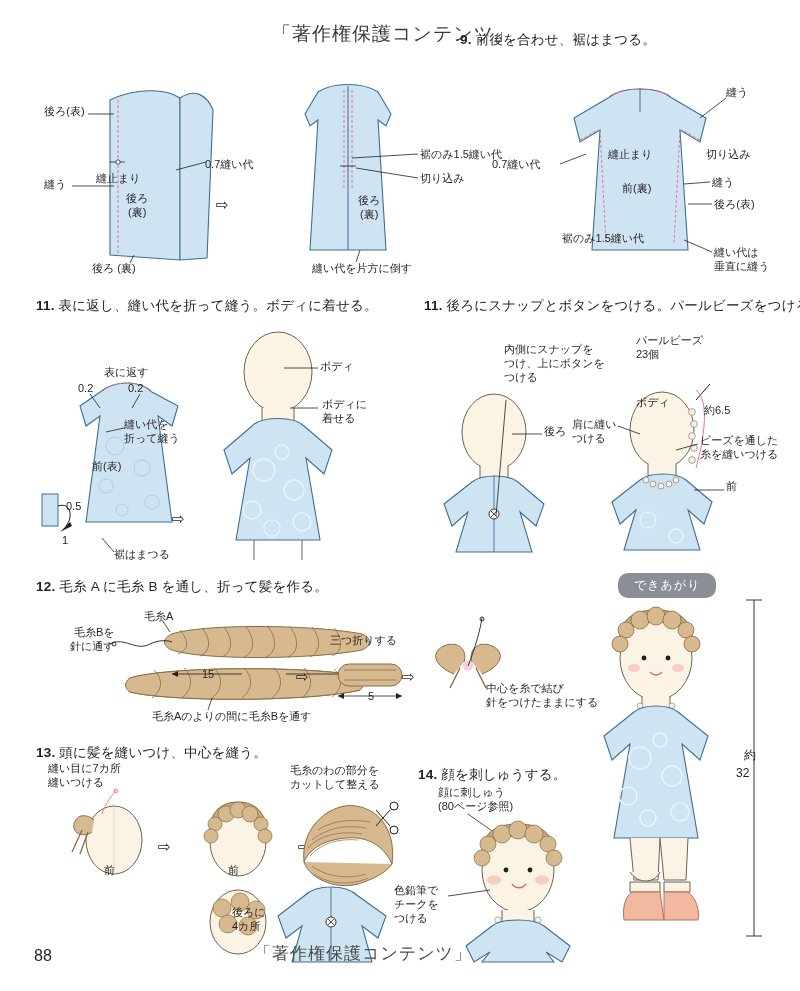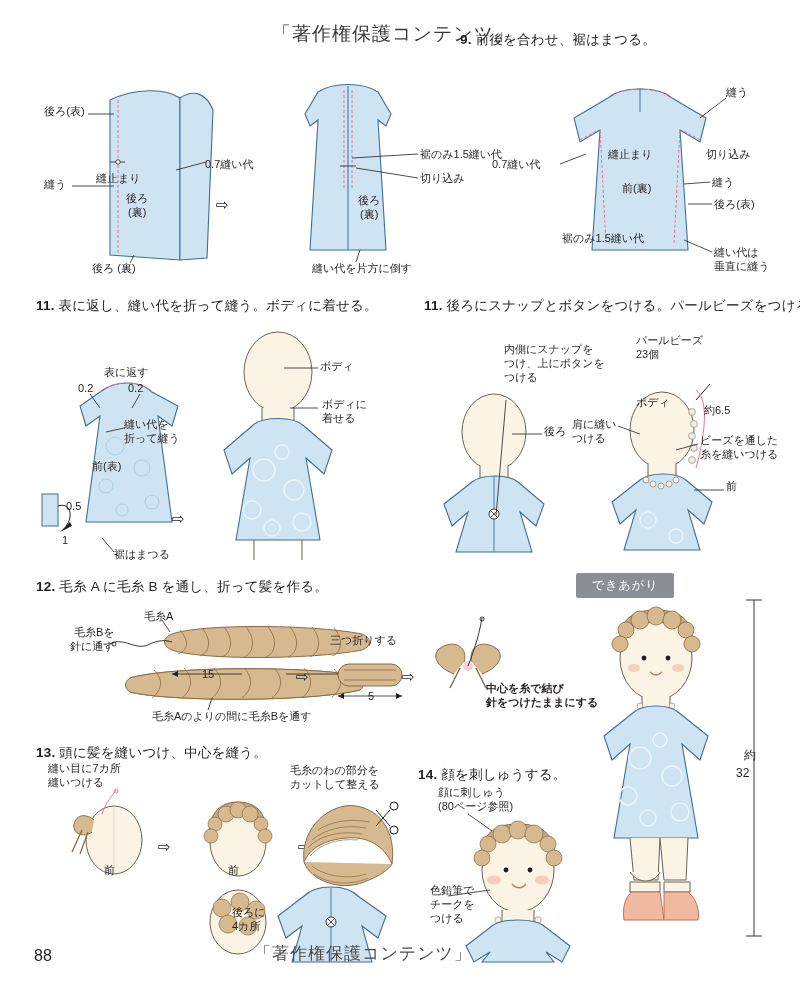--- a/index.html
+++ b/index.html
@@ -315,23 +315,23 @@
   <div class="arrow" style="left:402px;top:668px;">⇨</div>
 
   <svg class="abs" style="left:424px;top:616px;" width="110" height="90">
     <path d="M30,58 C10,50 6,36 20,30 C34,24 44,34 40,46" fill="#d6b98f" stroke="#8a6c44" stroke-width="1"></path>
     <path d="M58,58 C78,50 82,36 68,30 C54,24 44,34 48,46" fill="#d6b98f" stroke="#8a6c44" stroke-width="1"></path>
     <path d="M36,52 L26,72 M52,52 L62,72" stroke="#8a6c44" stroke-width="1.4" fill="none"></path>
     <circle cx="44" cy="50" r="5" fill="#e8739a" opacity=".35"></circle>
     <path d="M44,50 C52,30 56,14 58,2" fill="none" stroke="#231f20" stroke-width="0.9"></path>
     <circle cx="58" cy="3" r="2" fill="none" stroke="#231f20" stroke-width="0.9"></circle>
   </svg>
-  <div class="lbl" style="left:486px;top:682px;font-weight:bold;">中心を糸で結び<br>針をつけたままにする</div>
-
-  <div class="badge" style="left:576px;top:573px;">できあがり</div>
+  <div class="lbl" style="left:486px;top:682px;">中心を糸で結び<br>針をつけたままにする</div>
+
+  <div class="badge" style="left:618px;top:573px;border-radius:10px;">できあがり</div>
 
   <svg class="abs" style="left:568px;top:600px;" width="180" height="340">
     <ellipse cx="88" cy="58" rx="36" ry="42" fill="#fbf3e3" stroke="#6b6252" stroke-width="1"></ellipse>
     <path d="M52,46 C52,14 124,14 124,46 C126,24 116,10 88,10 C60,10 50,24 52,46 Z" fill="#c8a77e" stroke="#8a6c44" stroke-width="1"></path>
     <g fill="#d6b98f" stroke="#8a6c44" stroke-width="0.8">
       <circle cx="58" cy="30" r="8"></circle>
         <circle cx="72" cy="20" r="9"></circle>
       <circle cx="88" cy="16" r="9"></circle>
         <circle cx="104" cy="20" r="9"></circle>
       <circle cx="118" cy="30" r="8"></circle>
@@ -483,21 +483,21 @@
     <g fill="#f4f0e6" stroke="#8a8378" stroke-width="0.6">
       <circle cx="62" cy="108" r="3.2"></circle>
         <circle cx="71" cy="113" r="3.2"></circle>
       <circle cx="82" cy="115" r="3.2"></circle>
         <circle cx="93" cy="113" r="3.2"></circle>
       <circle cx="102" cy="108" r="3.2"></circle>
     </g>
     <path d="M56,114 C66,106 98,106 108,114 L134,134 L126,150 L110,140 L118,150 L46,150 L54,140 L38,150 L30,134 Z" fill="#cfe4f3" stroke="#3f6f93" stroke-width="1.1"></path>
   </svg>
 
-  <div class="lbl" style="left:394px;top:884px;margin-left:36px;">色鉛筆で<br>チークを<br>つける</div>
+  <div class="lbl" style="left:394px;top:884px;">色鉛筆で<br>チークを<br>つける</div>
   <svg class="abs" style="left:448px;top:888px;" width="46" height="14">
       <line x1="0" y1="8" x2="42" y2="2" stroke="#231f20" stroke-width="0.8"></line>
     </svg>
 
   <div class="wm2" style="left:254px;top:942px;">「著作権保護コンテンツ」</div>
   <div class="pageno">88</div>
 
 </div>
 
 </body></html>

